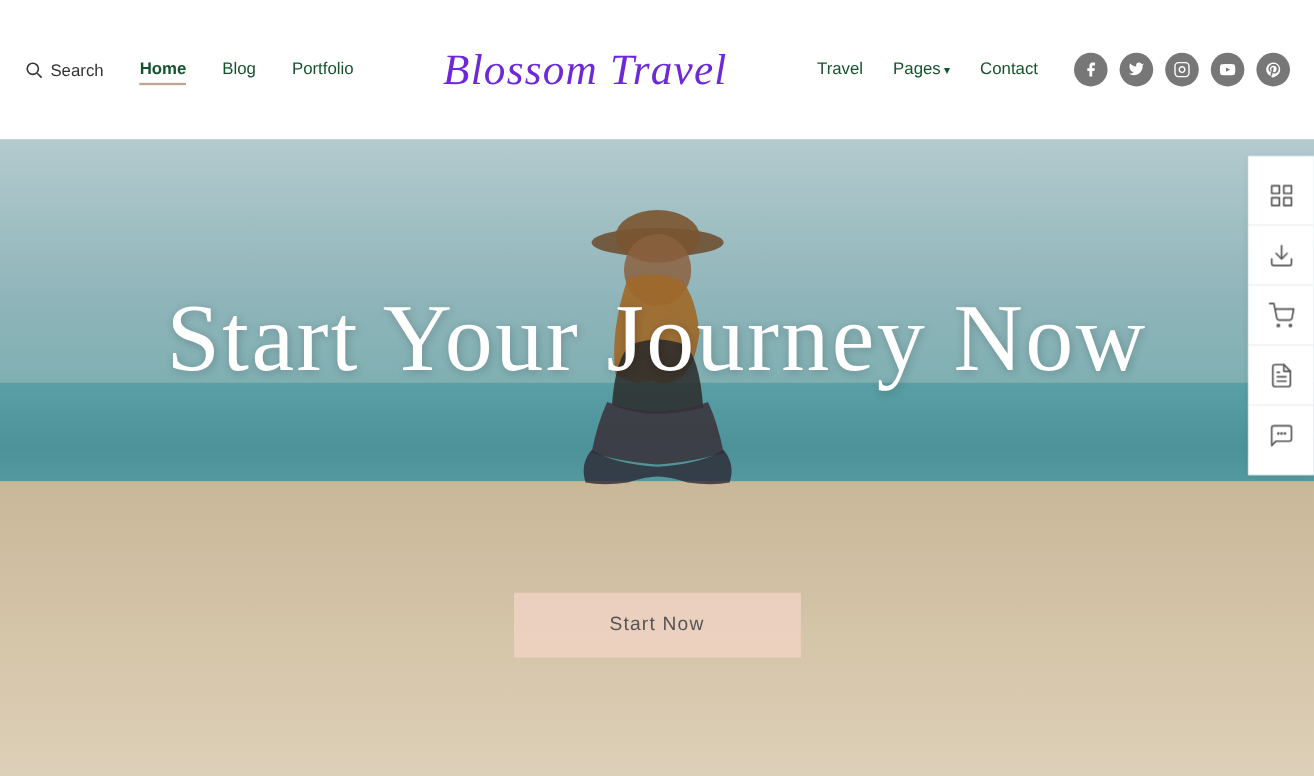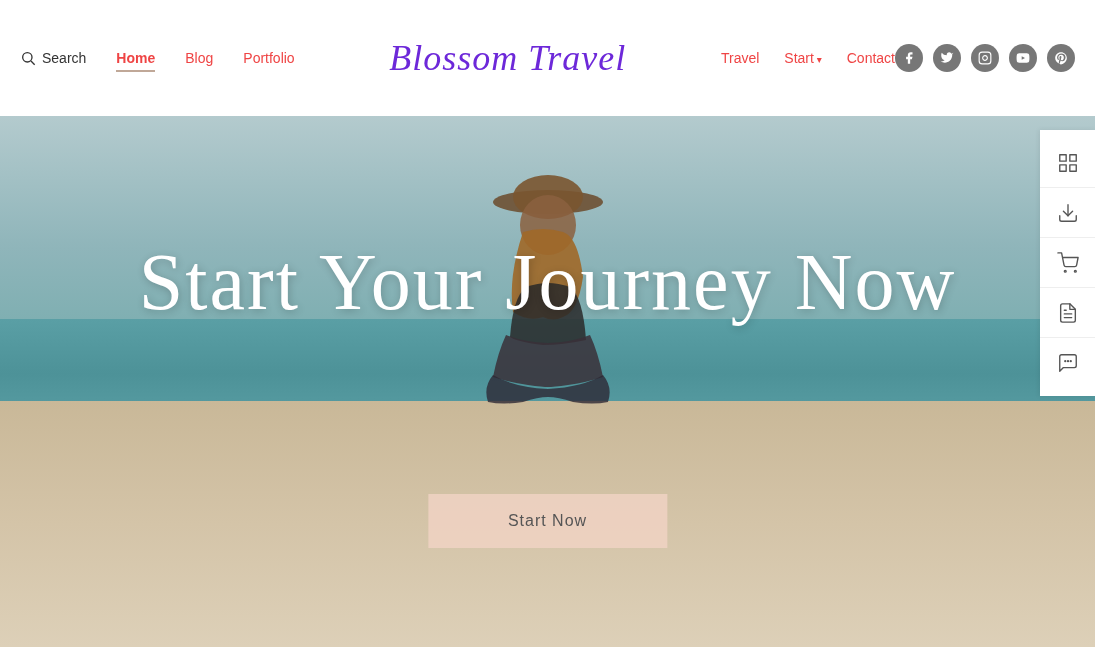--- a/index.html
+++ b/index.html
@@ -50,21 +50,21 @@
 
     .nav-links {
       display: flex;
       align-items: center;
       gap: 30px;
       list-style: none;
     }
 
     .nav-links li a {
       text-decoration: none;
-      color: #ef4444;
+      color: #14532d;
       font-family: Arial, sans-serif;
       font-size: 14px;
       font-weight: 400;
     }
 
     .nav-links li.active a {
       font-weight: 600;
       border-bottom: 2px solid #c0a898;
       padding-bottom: 4px;
     }
@@ -80,20 +80,21 @@
       color: #6d28d9;
       text-align: center;
       flex: 1;
       font-style: italic;
       letter-spacing: 1px;
     }
 
     .header-right-nav {
       display: flex;
       align-items: center;
+      gap: 30px;
     }
 
     .header-right-nav .nav-links {
       gap: 25px;
     }
 
     .social-icons {
       display: flex;
       align-items: center;
       gap: 10px;
@@ -269,21 +270,21 @@
   </div>
 
   <div class="brand-logo">Blossom Travel</div>
 
   <div class="header-right-nav">
     <ul class="nav-links">
       <li>
         <a href="#">Travel</a>
       </li>
       <li class="has-dropdown">
-        <a href="#">Start</a>
+        <a href="#">Pages</a>
       </li>
       <li>
         <a href="#">Contact</a>
       </li>
     </ul>
 
     <div class="social-icons">
       <div class="social-icon">
         <svg viewBox="0 0 24 24" width="14" height="14" fill="#fff">
             <path d="M18 2h-3a5 5 0 0 0-5 5v3H7v4h3v8h4v-8h3l1-4h-4V7a1 1 0 0 1 1-1h3z"></path>

